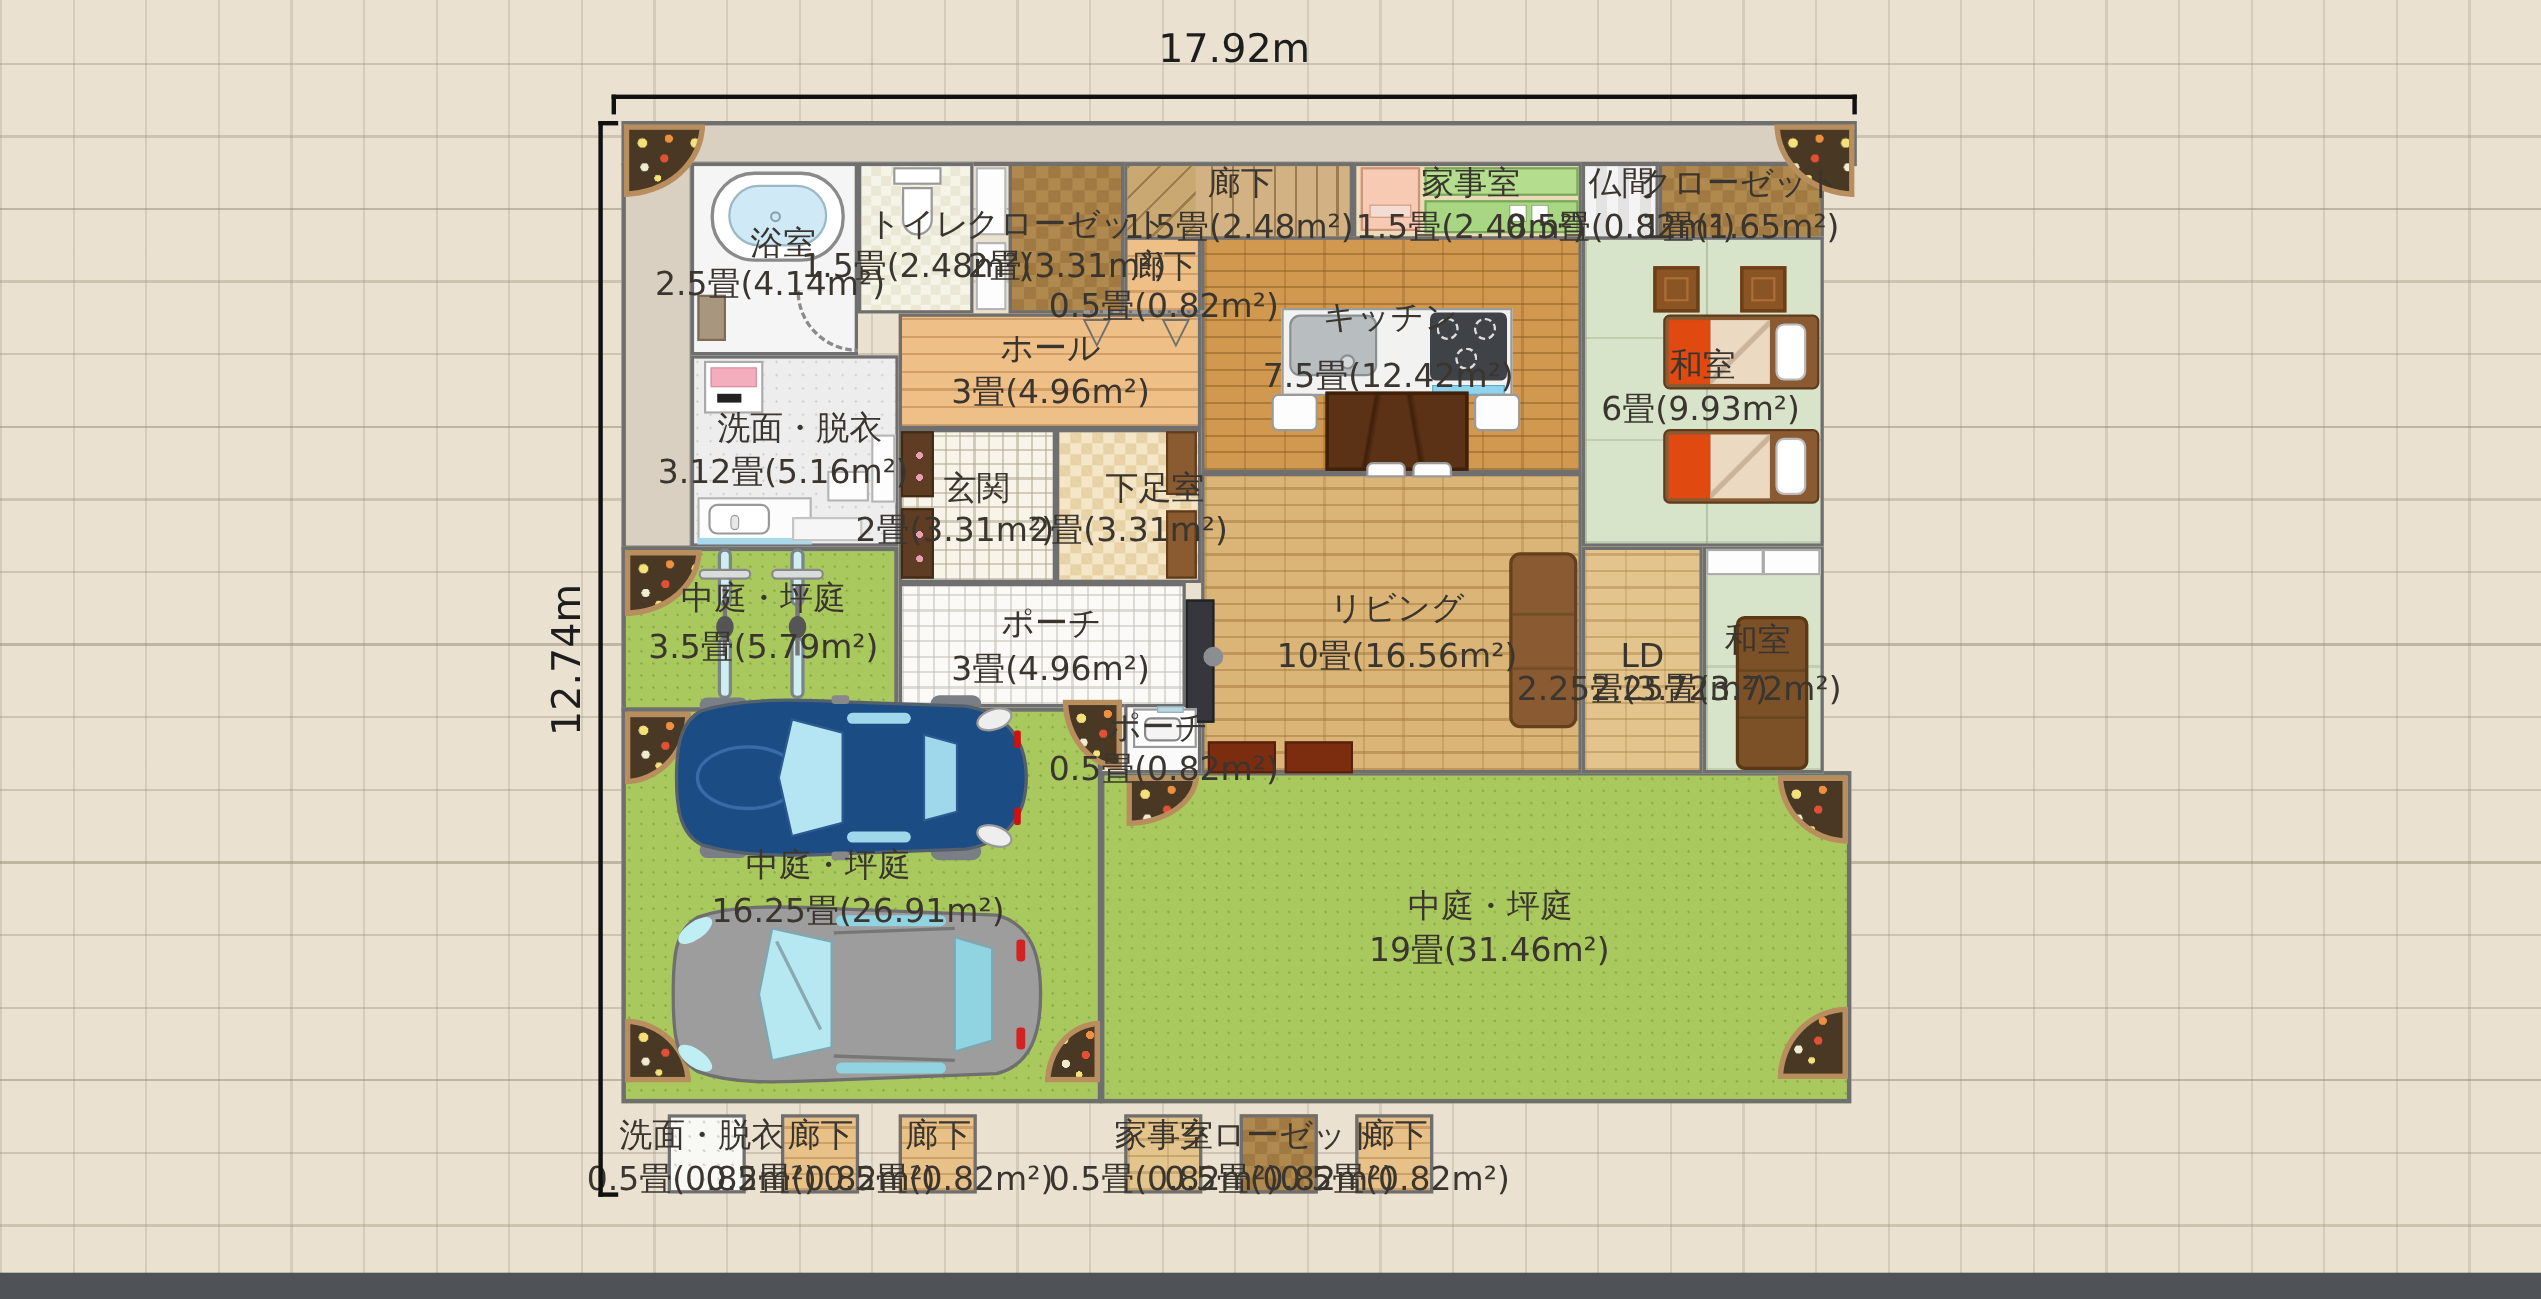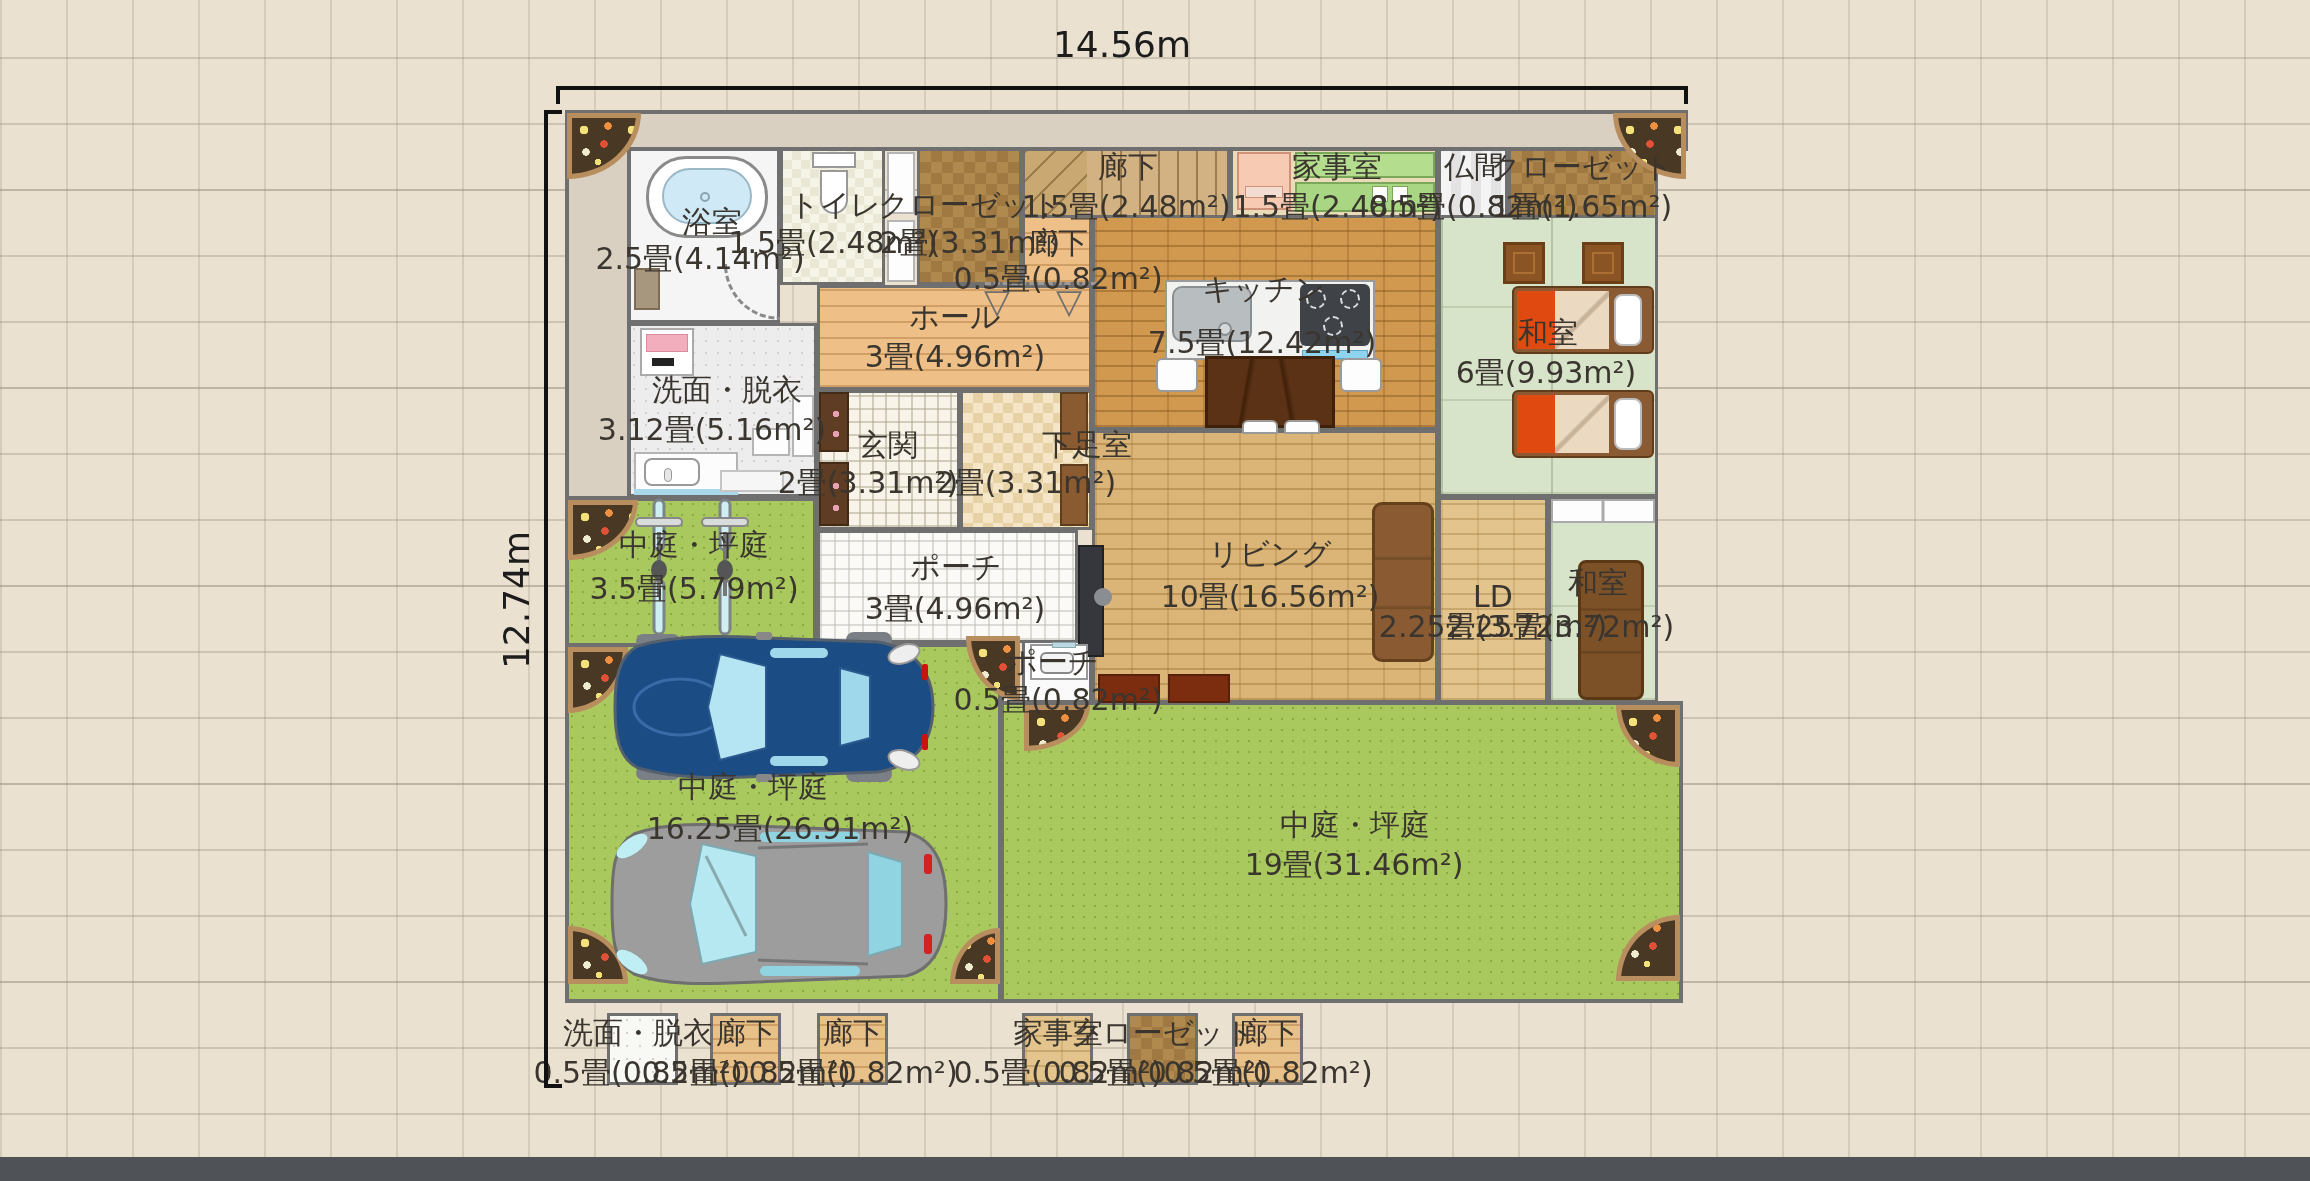--- a/index.html
+++ b/index.html
@@ -87,21 +87,21 @@
       radial-gradient(circle 5px at 26px 44px,#f3e27a 60%,transparent 65%);
     background-size:48px 52px;border:5px solid #b98e5e}
   .furn{position:absolute;box-sizing:border-box;z-index:30}
   .chev{position:absolute;font-size:34px;color:#6f6f6f;line-height:1;z-index:35}
   .wallline{position:absolute;background:#111;z-index:70}
   .legend-sq{position:absolute;width:71px;height:72px;box-sizing:border-box;border:3px solid #6f6f6f;z-index:20}
 </style>
 </head>
 <body>
 
-<div class="dim" style="left:1122px;top:24px;transform:translateX(-50%)">14.56m</div>
+<div class="dim" style="left:1122px;top:24px;transform:translateX(-50%)">17.92m</div>
 <div class="wallline" style="left:556px;top:86px;width:1132px;height:4px"></div>
 <div class="wallline" style="left:556px;top:86px;width:4px;height:18px"></div>
 <div class="wallline" style="left:1684px;top:86px;width:4px;height:18px"></div>
 
 <div class="dim" style="left:516px;top:600px;transform:translate(-50%,-50%) rotate(-90deg)">12.74m</div>
 <div class="wallline" style="left:544px;top:110px;width:4px;height:978px"></div>
 <div class="wallline" style="left:544px;top:110px;width:18px;height:4px"></div>
 <div class="wallline" style="left:544px;top:1084px;width:18px;height:4px"></div>
 
 <div class="room ext" style="left:565px;top:110px;width:1123px;height:41px;border-width:4px"></div>
@@ -313,21 +313,21 @@
 <div class="t" style="left:1264px;top:272px">キッチン</div>
 <div class="t" style="left:1262px;top:326px">7.5畳(12.42m²)</div>
 <div class="t" style="left:1548px;top:316px">和室</div>
 <div class="t" style="left:1546px;top:356px">6畳(9.93m²)</div>
 <div class="t" style="left:955px;top:300px">ホール</div>
 <div class="t" style="left:955px;top:340px">3畳(4.96m²)</div>
 <div class="t" style="left:727px;top:373px">洗面・脱衣</div>
 <div class="t" style="left:712px;top:413px">3.12畳(5.16m²)</div>
 <div class="t" style="left:888px;top:428px">玄関</div>
 <div class="t" style="left:868px;top:466px">2畳(3.31m²)</div>
-<div class="t" style="left:1087px;top:428px">下足室</div>
+<div class="t" style="left:1050px;top:428px">下足室</div>
 <div class="t" style="left:1026px;top:466px">2畳(3.31m²)</div>
 <div class="t" style="left:1270px;top:537px">リビング</div>
 <div class="t" style="left:1270px;top:580px">10畳(16.56m²)</div>
 <div class="t" style="left:1493px;top:580px">LD</div>
 <div class="t" style="left:1493px;top:610px">2.25畳(3.72m²)</div>
 <div class="t" style="left:1598px;top:566px">和室</div>
 <div class="t" style="left:1560px;top:610px">2.25畳(3.72m²)</div>
 <div class="t" style="left:956px;top:550px">ポーチ</div>
 <div class="t" style="left:955px;top:592px">3畳(4.96m²)</div>
 <div class="t" style="left:1053px;top:645px">ポーチ</div>

